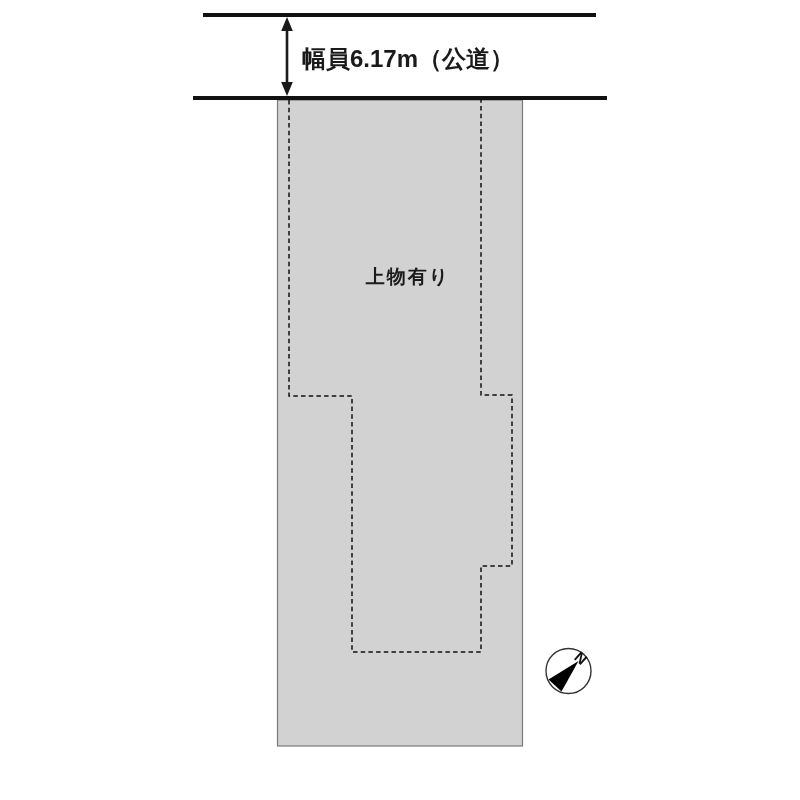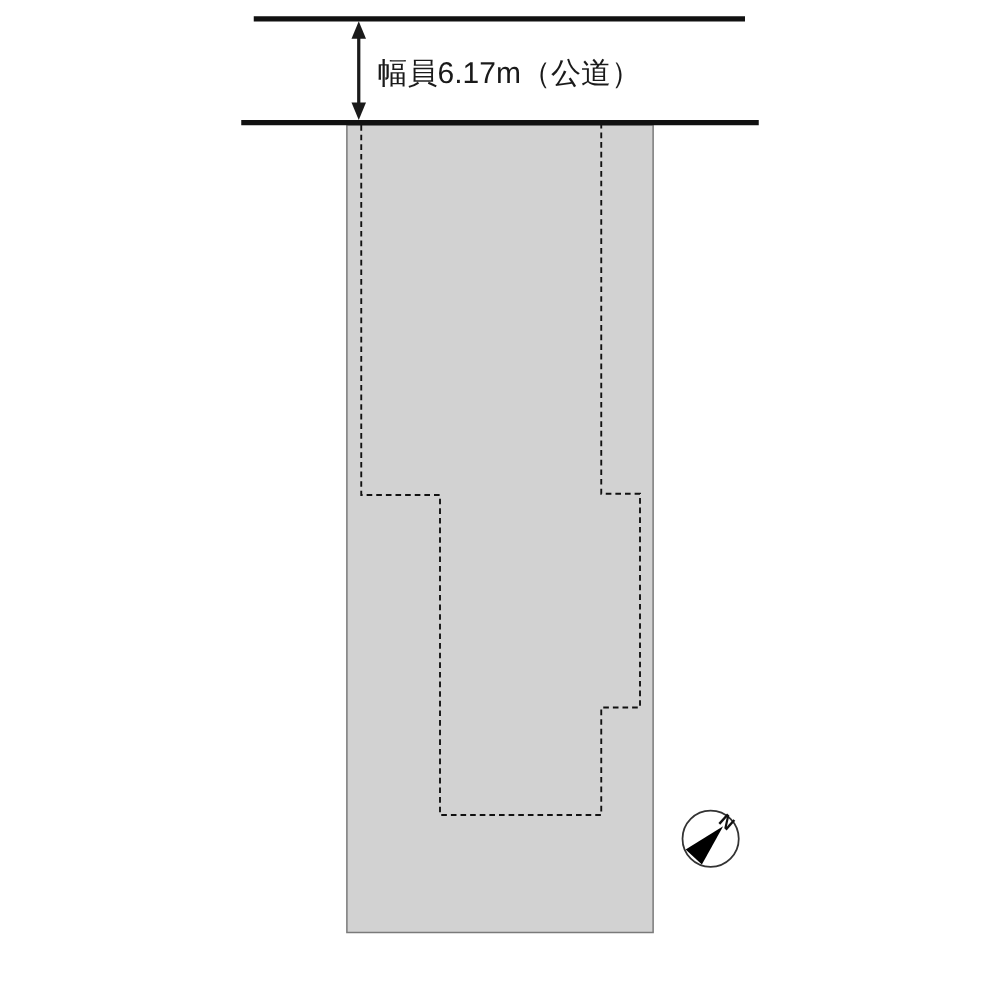--- a/index.html
+++ b/index.html
@@ -20,21 +20,21 @@
     left: 0;
     top: 0;
   }
   .road-label {
     position: absolute;
     left: 302px;
     top: 43px;
     height: 31px;
     line-height: 31px;
     font-size: 24px;
-    font-weight: normal;
+    font-weight: bold;
     color: #1a1a1a;
     white-space: nowrap;
   }
   .building-label {
     position: absolute;
     left: 338px;
     top: 264px;
     width: 140px;
     text-align: center;
     font-size: 19px;
@@ -66,14 +66,15 @@
 
     <g>
       <circle cx="568.5" cy="671" r="22.5" fill="#ffffff" stroke="#333333" stroke-width="1.4"></circle>
       <polygon points="578.5,661 548.5,679.5 561.5,691.5" fill="#000000"></polygon>
       <text x="0" y="0" transform="translate(581,658) rotate(42)" text-anchor="middle" dominant-baseline="central" font-size="15" font-weight="bold" fill="#111111">N</text>
     </g>
   </svg>
 
   <div class="road-label">幅員6.17m（公道）</div>
 
+  <div class="building-label">上物有り</div>
 
 </div>
 
 </body></html>

